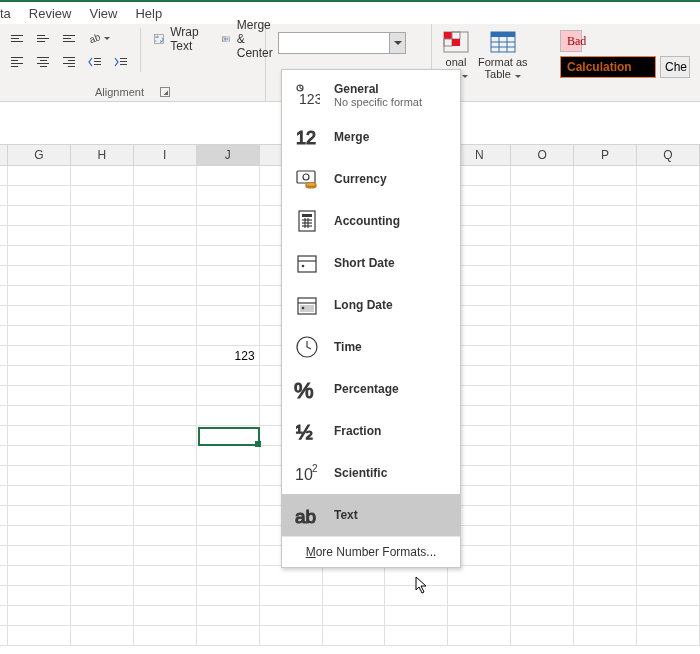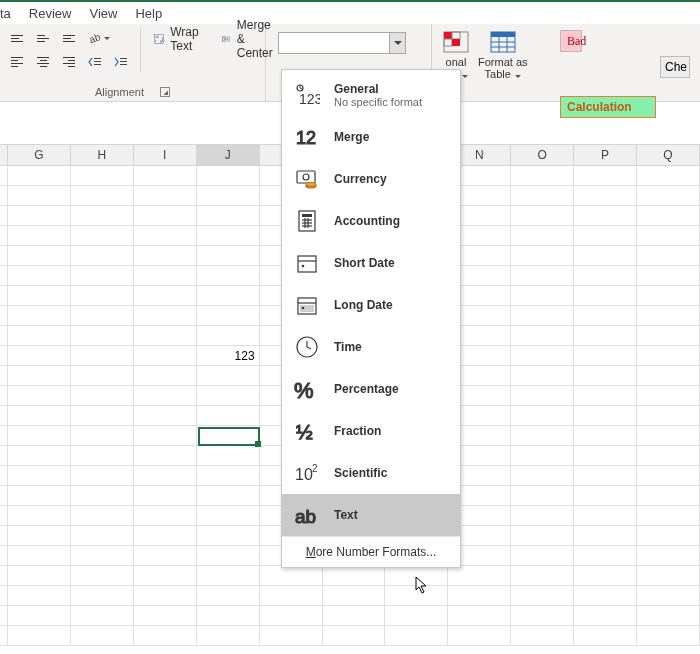--- a/index.html
+++ b/index.html
@@ -22,21 +22,21 @@
   .wrapbtn, .mergebtn { height: 22px; display: flex; align-items: center; gap: 6px; padding: 0 6px; font-size: 12px; color: #333; border: 1px solid transparent; }
   .wrapicon, .mergeicon { width: 16px; height: 16px; }
   .fmtcombo { width: 128px; height: 22px; border: 1px solid #a7a7a7; background: #fff; display: flex; align-items: center; justify-content: flex-end; }
   .fmtcombo .combar { width: 16px; height: 100%; background: #e1e1e1; display: flex; align-items: center; justify-content: center; border-left: 1px solid #a7a7a7; }
   .fmtcombo .combar::before { content: ""; border-left: 4px solid transparent; border-right: 4px solid transparent; border-top: 4px solid #434343; }
   .bigbtn { display: flex; flex-direction: column; align-items: center; font-size: 11px; color: #333; padding: 2px 4px; gap: 2px; }
   .bigbtn .icon { width: 28px; height: 24px; }
   .bigbtn .bbdrop::after { content: ""; display: inline-block; margin-left: 4px; border-left: 3px solid transparent; border-right: 3px solid transparent; border-top: 3px solid #555; }
   .stylecell { width: 96px; height: 22px; border: 1px solid #bbb; background: #fff; font-size: 12px; display: flex; align-items: center; padding: 0 6px; }
   .style-normal { border-color: #aeaeae; }
-  .style-calc { border-color: #ed7d31; color: #c65911; background: #86efac; font-weight: 600; margin-top: 40px; }
+  .style-calc { border-color: #ed7d31; color: #c65911; background: #000000; font-weight: 600; }
   .style-bad { background: #ffc7ce; color: #9c0006; width: 22px; justify-content: flex-start; padding-left:6px;font-family:Liberation Serif, serif; }
   .style-check { background: #ededed; width: 30px; justify-content: flex-start; padding-left:4px; }
   .formula-bar-space { height: 42px; background: #fff; }
   .colheaders { height: 22px; display: flex; background: #f0f0f0; border-top: 1px solid #d4d4d4; border-bottom: 1px solid #d4d4d4; margin-left: 0; }
   .colheaders .ch { width: 63px; border-right: 1px solid #d4d4d4; font-size: 12px; color: #444; display: flex; align-items: center; justify-content: center; }
   .colheaders .ch.sel { background: #d6d6d6; }
   .grid { position: relative; }
   .gridrow { height: 20px; display: flex; }
   .cell { width: 63px; height: 20px; border-right: 1px solid #e0e0e0; border-bottom: 1px solid #e0e0e0; font-size: 12px; display: flex; align-items: center; justify-content: flex-end; padding-right: 4px; color: #000; }
   .active-cell { position: absolute; border: 2px solid #217346; background: #fff; pointer-events: none; }

